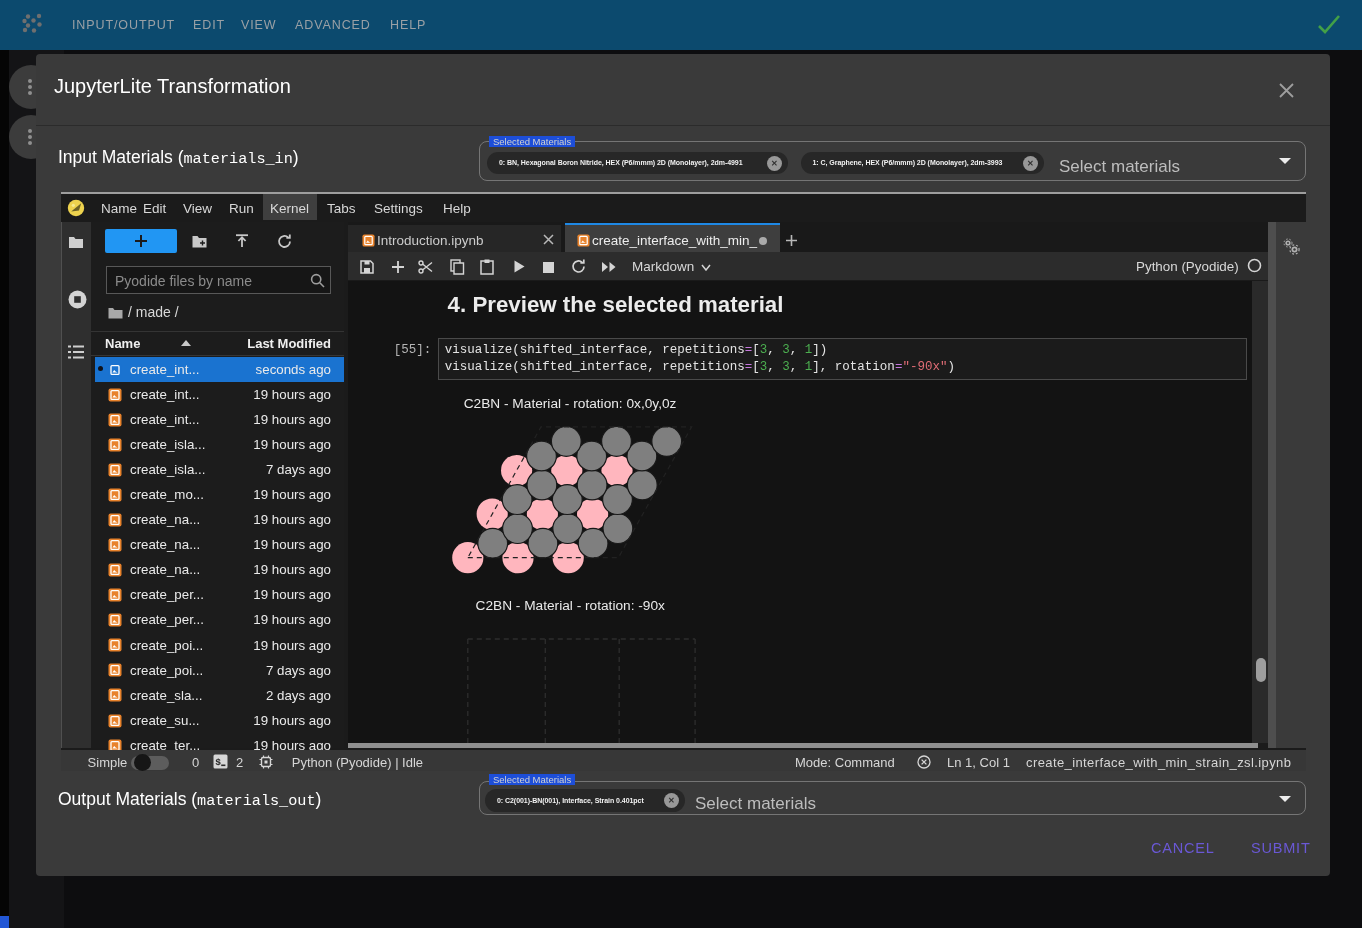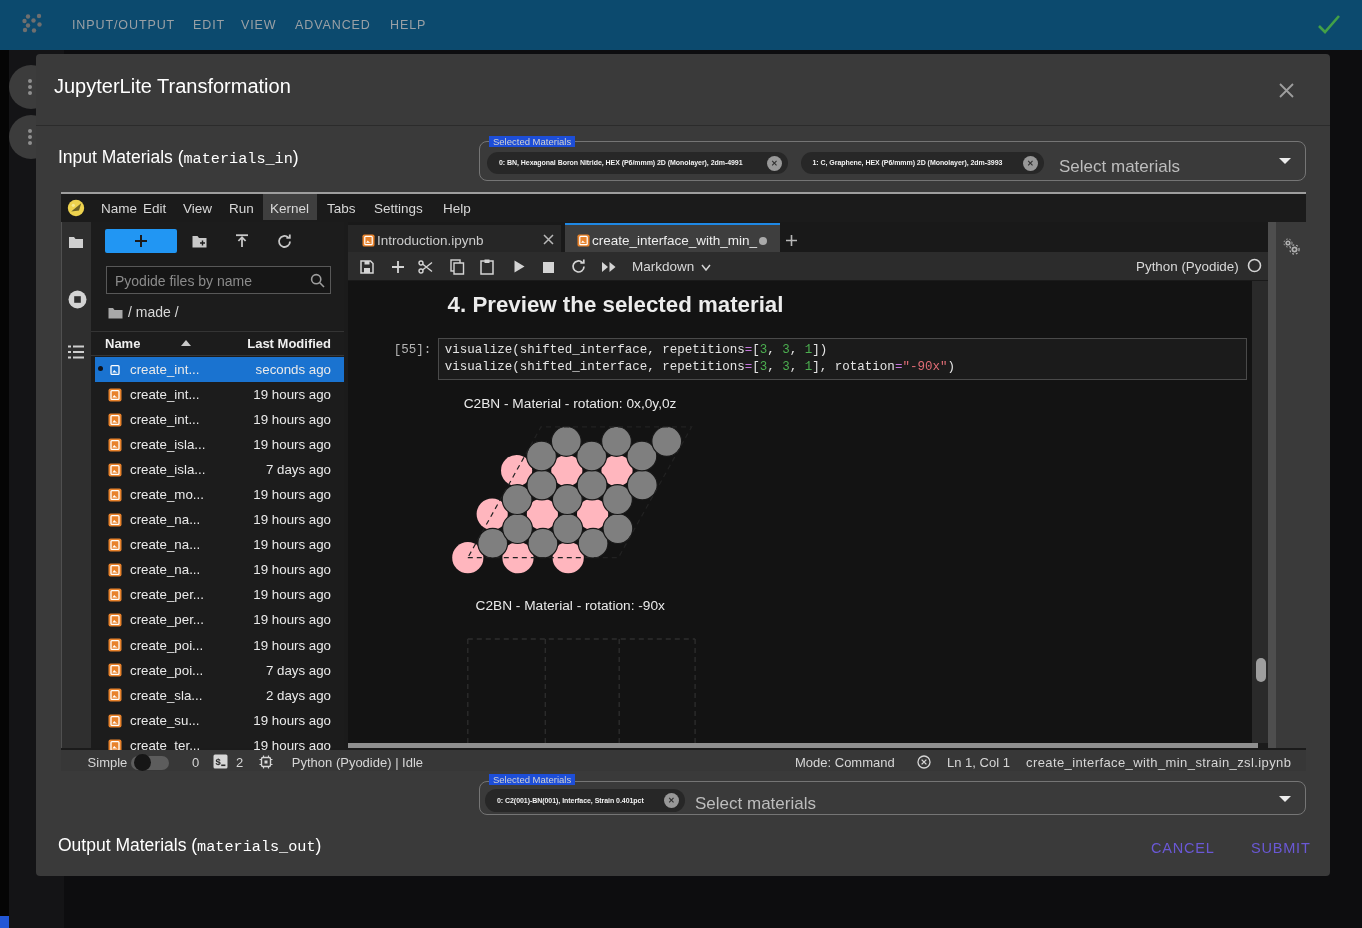--- a/index.html
+++ b/index.html
@@ -395,21 +395,21 @@
 <span class="abs" style="left:230.8px;top:561px;font-size:13px;color:#d6d6d6;">Python (Pyodide) | Idle</span>
 <span class="abs" style="left:734px;top:561px;font-size:13px;color:#d6d6d6;">Mode: Command</span>
 <svg class="abs" style="left:856px;top:561.2px;" width="14" height="14" viewBox="0 0 14 14">
         <circle cx="7" cy="7" r="6" fill="none" stroke="#d6d6d6" stroke-width="1.3"></circle>
         <path d="M4.6 4.6 L9.4 9.4 M9.4 4.6 L4.6 9.4" stroke="#d6d6d6" stroke-width="1.3"></path>
       </svg>
 <span class="abs" style="left:886px;top:561px;font-size:13px;color:#d6d6d6;">Ln 1, Col 1</span>
 <span class="abs" style="left:965px;top:561px;font-size:13px;letter-spacing:0.4px;color:#d6d6d6;">create_interface_with_min_strain_zsl.ipynb</span>
 </div>
 
-  <div class="abs" style="left:22px;top:735px;font-size:17.5px;color:#fff;margin-top:46px;">Output Materials (<span class="mono" style="font-size:15.2px;">materials_out</span>)</div>
+  <div class="abs" style="left:22px;top:735px;font-size:17.5px;color:#fff;">Output Materials (<span class="mono" style="font-size:15.2px;">materials_out</span>)</div>
   <div class="fieldset" style="left:442.5px;top:727px;width:827px;height:34px;"></div>
   <div class="legend" style="left:453px;top:719.5px;">Selected Materials</div>
   <div class="chip" style="left:449px;top:735px;width:200px;height:23px;">
       <span style="position:absolute;left:12px;top:7.5px;">0: C2(001)-BN(001), Interface, Strain 0.401pct</span>
       <span class="chipx" style="right:6px;top:4px;"></span>
     </div>
   <div class="ph" style="left:659px;top:740px;">Select materials</div>
   <div class="caret" style="left:1243px;top:742px;"></div>
 
   <div class="abs" style="left:1115px;top:786px;font-size:14.5px;letter-spacing:0.8px;color:#6a58d5;">CANCEL</div>

